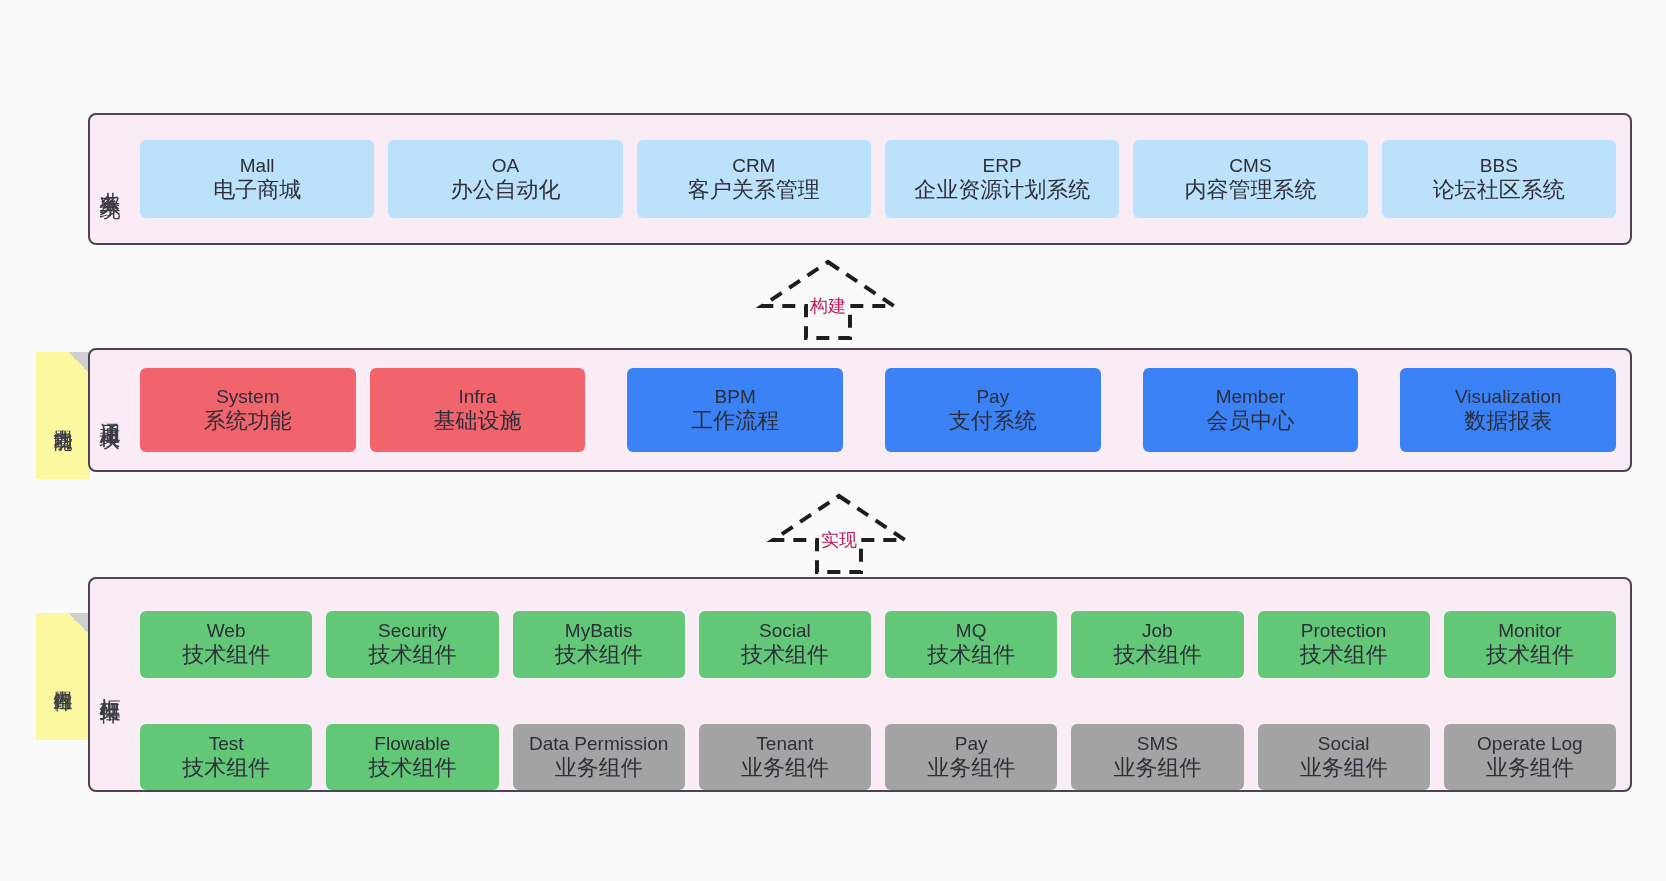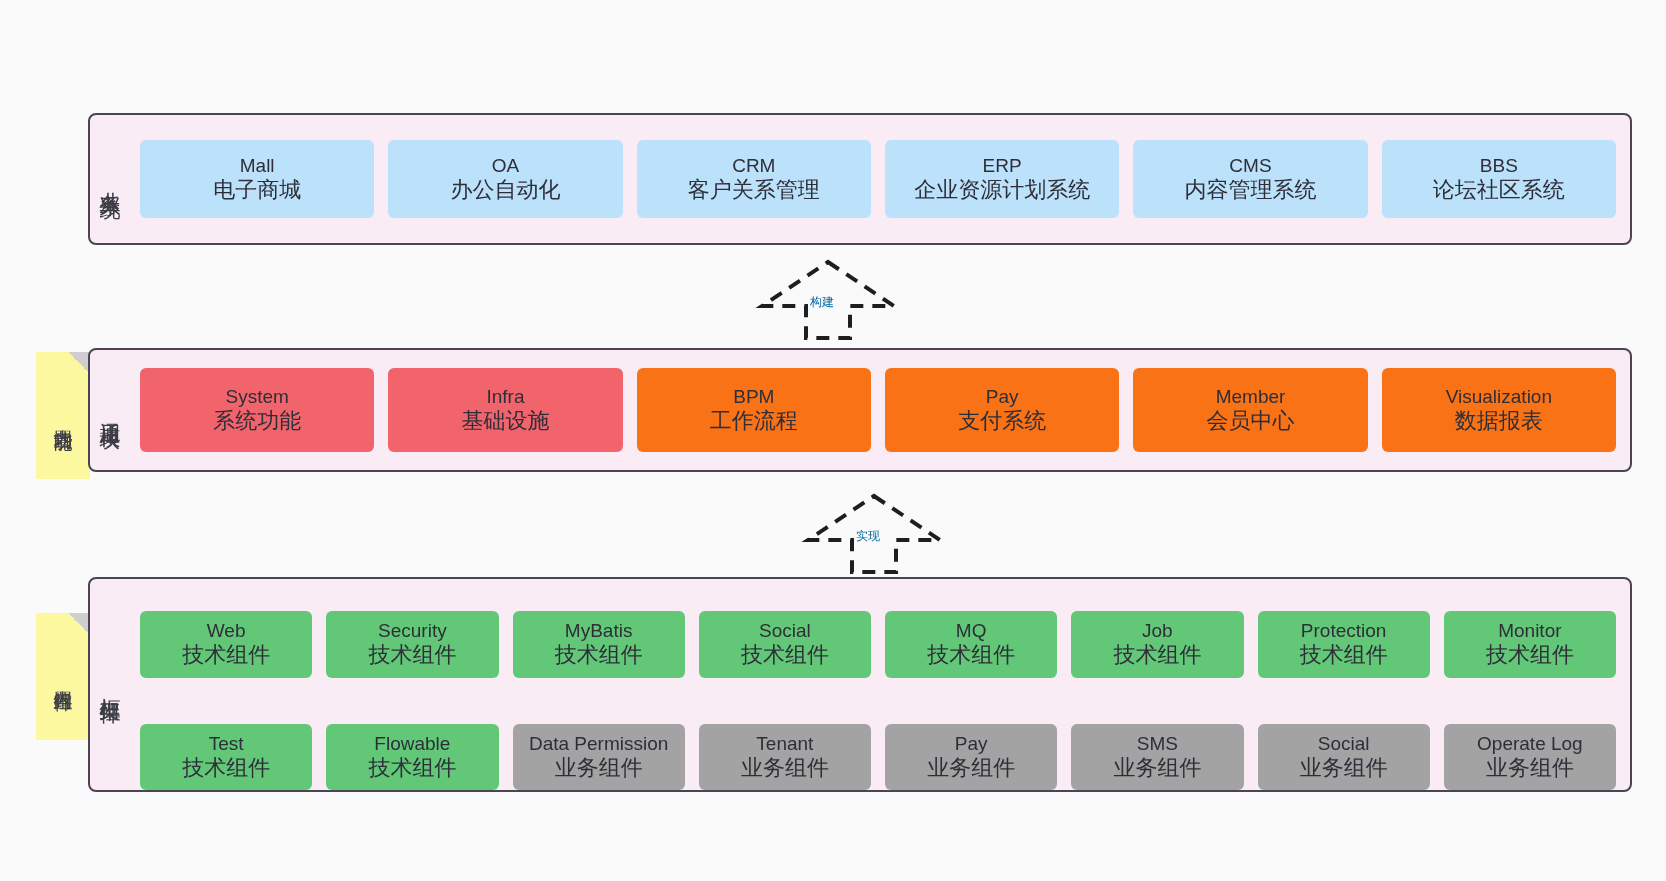--- a/index.html
+++ b/index.html
@@ -69,21 +69,21 @@
   }
   .card .t1 { font-size: 19px; }
   .card .t2 { font-size: 22px; }
 
   .row-biz   { height: 78px; }
   .row-mod   { height: 84px; justify-content: flex-end; }
   .row-frame { height: 80px; margin-top: 32px; }
 
   .c-blue        { background: #bbe1fb; }
   .c-red         { background: #f2646c; }
-  .c-pink        { background: #f97316; }
+  .c-pink        { background: #3b82f6; margin-left: 28px; }
   .c-green       { background: #62c878; }
   .c-green-light { background: #a3a3a3; }
 
   
   .note {
     position: absolute;
     background: #fbf8a0;
     box-sizing: border-box;
     display: flex;
     align-items: center;
@@ -101,22 +101,22 @@
     top: 0; right: 0;
     width: 22px; height: 22px;
     background: linear-gradient(225deg, #cfcfcf 0 50%, transparent 50% 100%);
   }
 
   
   .uml-arrow { position: absolute; }
   .uml-arrow svg { display: block; overflow: visible; }
   .uml-label {
     position: absolute;
-    font-size: 12px;
-    color: #0369a1;
+    font-size: 18px;
+    color: #be185d;
     background: transparent;
     white-space: nowrap;
   }
 </style>
 </head>
 <body>
 
 <div id="canvas">
 
   <div class="layer" id="layer-business" style="left:88px; top:113px; width:1544px; height:132px;">
@@ -188,21 +188,21 @@
             <div class="t2">会员中心</div>
           </div>
           <div class="card c-pink">
             <div class="t1">Visualization</div>
             <div class="t2">数据报表</div>
           </div>
         </div>
     </div>
   </div>
 
-  <div class="uml-arrow" style="left:804px; top:492px; width:140px; height:84px;">
+  <div class="uml-arrow" style="left:769px; top:492px; width:140px; height:84px;">
     <svg width="140" height="84" viewBox="0 0 140 84">
       <path d="M70 4 L136 48 L92 48 L92 80 L48 80 L48 48 L4 48 Z" fill="#fafafa" stroke="#1e1e1e" stroke-width="4" stroke-dasharray="13,9" stroke-linejoin="miter"></path>
     </svg>
     <div class="uml-label" style="left:52px; top:36px;">实现</div>
   </div>
 
   <div class="note" id="note-framework" style="left:36px; top:613px; width:54px; height:127px;">
     <span class="fold"></span>
     <span>内置组件</span>
   </div>

